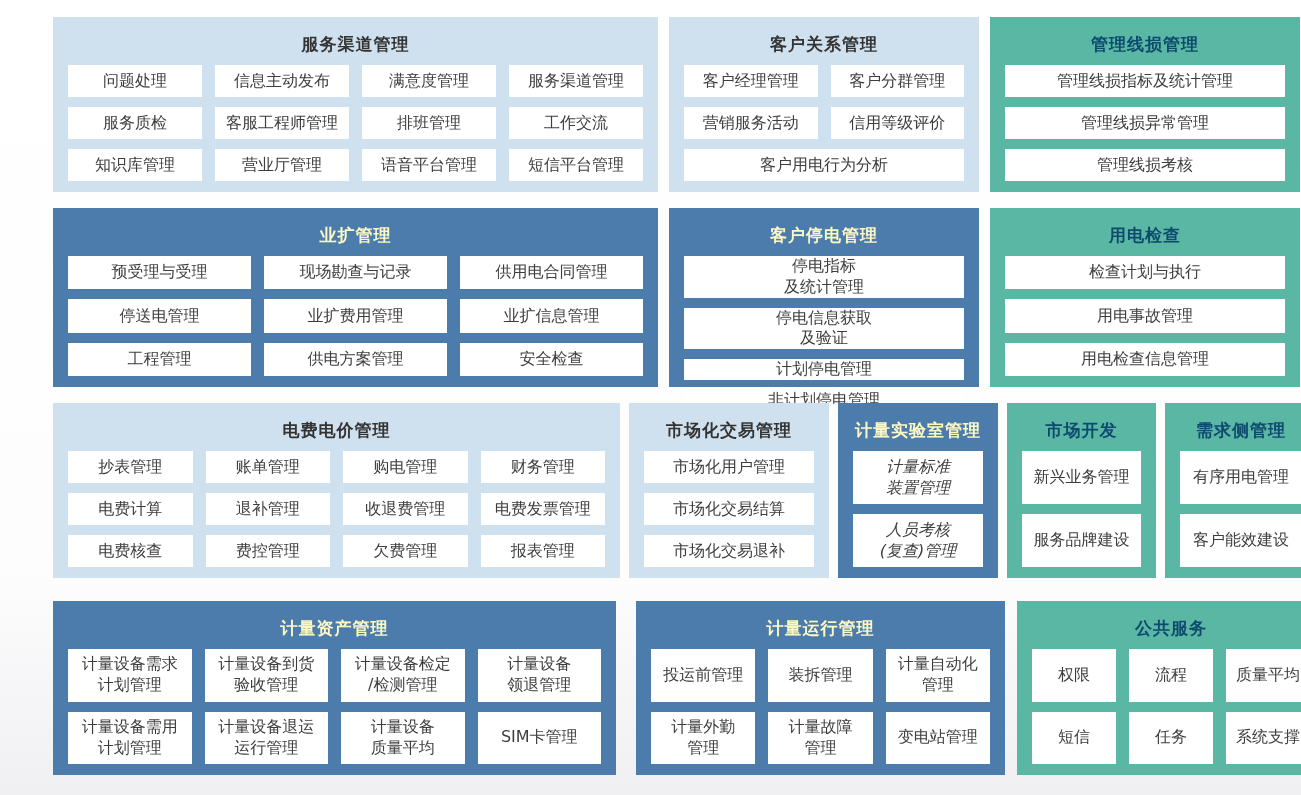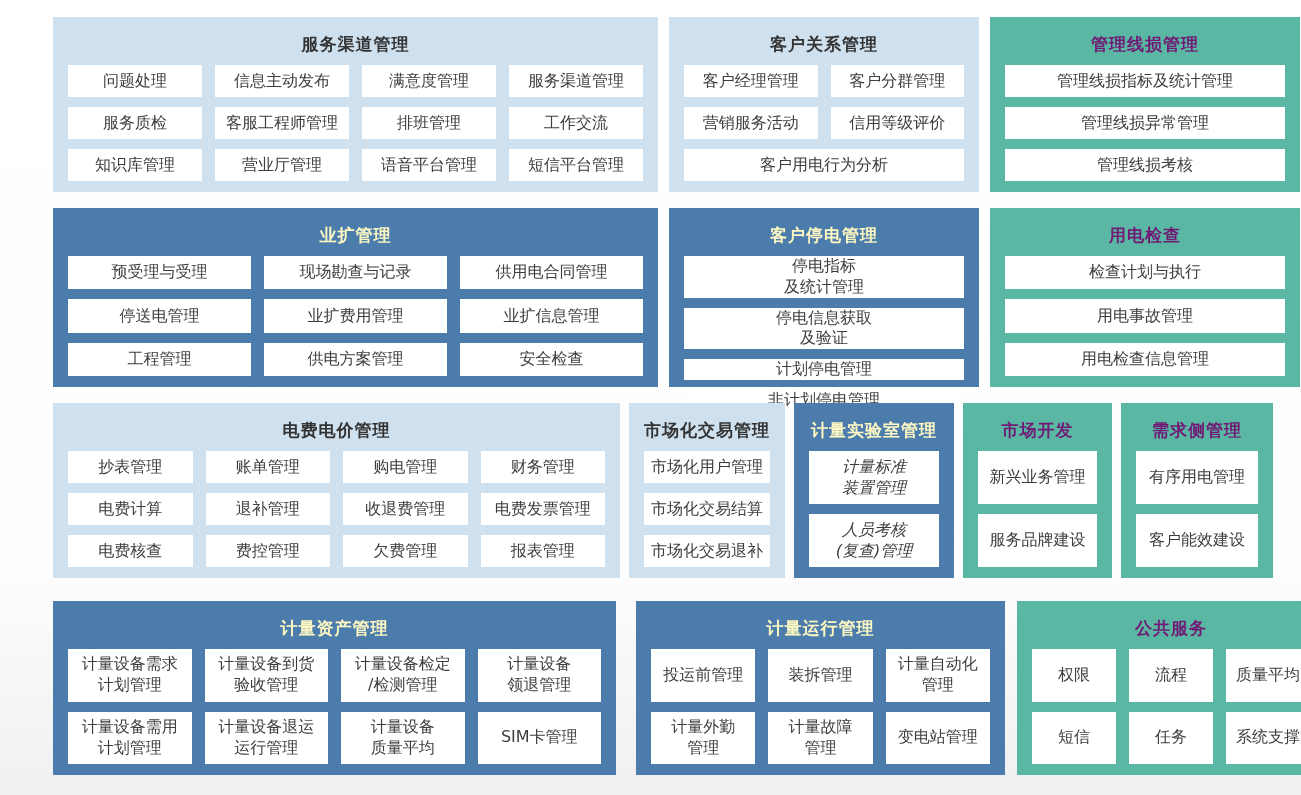--- a/index.html
+++ b/index.html
@@ -23,21 +23,21 @@
   .row-2 { top:208px; } .row-2 .block { height:179px; }
   .row-3 { top:403px; } .row-3 .block { height:175px;justify-content:space-between; }
   .row-4 { top:601px; } .row-4 .block { height:174px; }
   .row-1, .row-2 { gap:11px; }
   .row-3 { gap:9px; }
   .row-4 { gap:12px; }
 
   
   .b0-0 { width:605px; } .b0-1 { width:310px; } .b0-2 { width:310px; }
   .b1-0 { width:605px; } .b1-1 { width:310px; } .b1-2 { width:310px; }
-  .b2-0 { width:567px; } .b2-1 { width:156px; } .b2-2 { width:160px; }
+  .b2-0 { width:567px; } .b2-1 { width:200px; } .b2-2 { width:160px; }
   .b2-3 { width:149px; } .b2-4 { width:152px; }
   .b3-0 { width:563px; } .b3-1 { width:369px; } .b3-2 { width:308px; }
   .row-4 .b3-0 { margin-right:8px; }
 
   .block {
     box-sizing:border-box;
     display:flex;
     flex-direction:column;
     padding:6px 15px 11px;
   }
@@ -47,21 +47,21 @@
 
   .block-title {
     flex:0 0 42px;
     display:flex; align-items:center; justify-content:center;
     font-weight:bold;
     font-size:17px;
     letter-spacing:1px;
   }
   .light-blue .block-title { color:#333333; }
   .dark-blue  .block-title { color:#fef9c3; }
-  .teal       .block-title { color:#701a75; }
+  .teal       .block-title { color:#0c4a6e; }
 
   .cells {
     flex:1;
     display:grid;
     gap:10px 13px;
   }
   .cell {
     background:#ffffff;
     color:#3d3d3d;
     font-size:16px;

